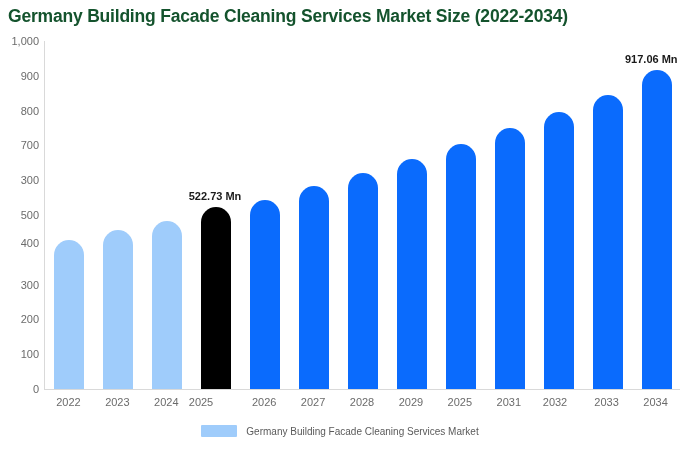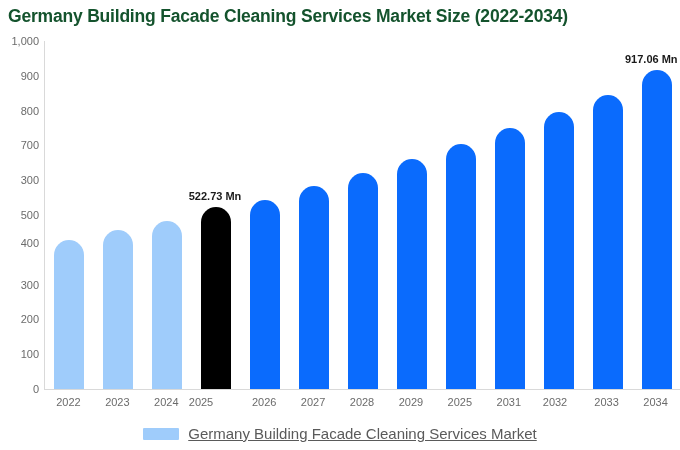--- a/index.html
+++ b/index.html
@@ -124,23 +124,22 @@
     align-items: center;
     justify-content: center;
     gap: 9px;
   }
   .legend-swatch {
     width: 36px;
     height: 12px;
     border-radius: 1px;
   }
   .legend-label {
-    font-size: 15px;
+    font-size: 10px;
     color: #5a5a5a;
-    text-decoration: underline;
   }
 </style>
 </head>
 <body>
 
 <div id="chart-root">
 
   <div id="chart-title">Germany Building Facade Cleaning Services Market Size (2022-2034)</div>
 
   <div id="y-axis">

